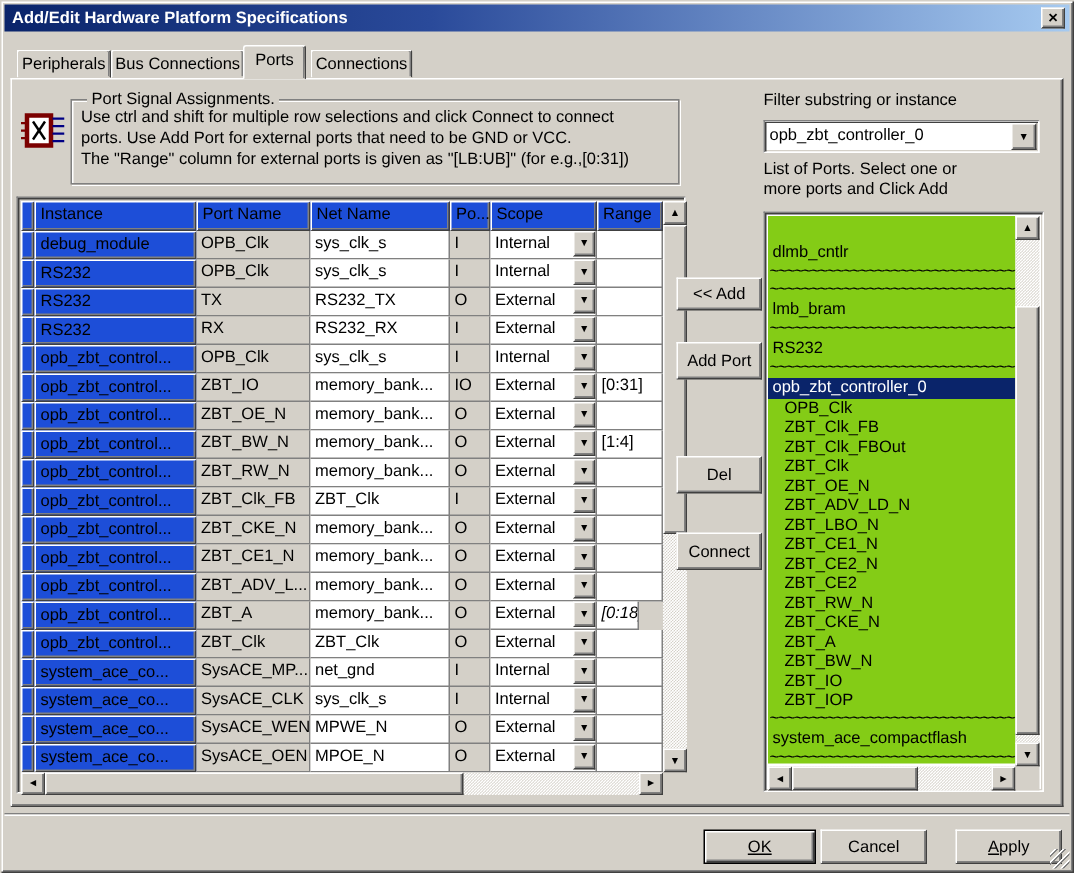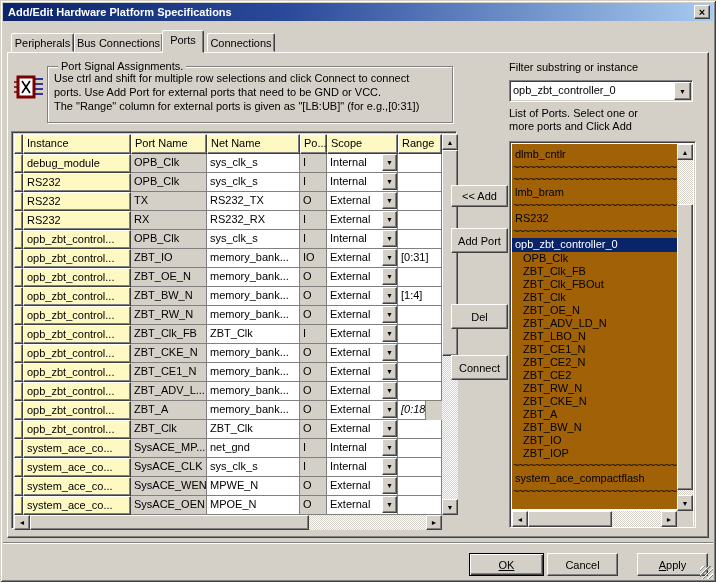--- a/index.html
+++ b/index.html
@@ -51,21 +51,21 @@
     border:1px solid;border-color:#808080 #fff #fff #808080;
     box-shadow:inset 1px 1px 0 #404040, inset -1px -1px 0 #d4d0c8;
     background:#d4d0c8;
   }
   
   .table-wrap{position:absolute;left:3px;top:78px;width:446px;height:398px;}
   .grid{position:absolute;left:2px;top:2px;width:428px;height:381px;overflow:hidden;background:#d4d0c8;}
   .trow{display:flex;height:19px;}
   .trow.hdr{height:20px;}
   .cell{height:100%;padding:2px 3px 0 3px;white-space:nowrap;overflow:hidden;font-size:11px;}
-  .cell.raised{background:#fef9c3;border:1px solid;border-color:#fff #404040 #404040 #fff;box-shadow:inset -1px -1px 0 #808080;}
+  .cell.raised{background:#1d4ed8;border:1px solid;border-color:#fff #404040 #404040 #fff;box-shadow:inset -1px -1px 0 #808080;}
   .cell.flat{background:#d4d0c8;border-right:1px solid #808080;border-bottom:1px solid #808080;}
   .cell.white{background:#fff;border-right:1px solid #808080;border-bottom:1px solid #808080;}
   .cell.scope{position:relative;padding-right:16px;}
   .dropbtn{
     position:absolute;right:0;top:0;width:15px;height:17px;background:#d4d0c8;
     border:1px solid;border-color:#fff #404040 #404040 #fff;box-shadow:inset -1px -1px 0 #808080;
     display:flex;align-items:center;justify-content:center;font-size:7px;line-height:7px;
   }
   
   .sb{position:absolute;background:#e9e7e0;
@@ -93,21 +93,21 @@
   .combo{position:absolute;left:501px;top:27px;width:184px;height:22px;background:#fff;
     border:1px solid;border-color:#808080 #fff #fff #808080;
     box-shadow:inset 1px 1px 0 #404040, inset -1px -1px 0 #d4d0c8;}
   .combo-val{position:absolute;left:3px;top:3px;white-space:nowrap;}
   .combo-btn{position:absolute;right:1px;top:1px;width:17px;height:18px;background:#d4d0c8;
     border:1px solid;border-color:#fff #404040 #404040 #fff;box-shadow:inset -1px -1px 0 #808080;
     display:flex;align-items:center;justify-content:center;font-size:7px;line-height:7px;}
   .listbox{position:absolute;left:501px;top:88px;width:187px;height:387px;background:#fff;
     border:1px solid;border-color:#808080 #fff #fff #808080;
     box-shadow:inset 1px 1px 0 #404040, inset -1px -1px 0 #d4d0c8;}
-  .lb-items{position:absolute;left:2px;top:2px;width:165px;height:365px;overflow:hidden;background:#a16207;padding-top:4px;}
+  .lb-items{position:absolute;left:2px;top:2px;width:165px;height:365px;overflow:hidden;background:#84cc16;padding-top:18px;}
   .lb-instance{height:14px;padding-left:3px;white-space:nowrap;overflow:hidden;line-height:13px;}
   .lb-instance.sel{background:#0a246a;color:#fff;}
   .lb-port{height:13px;padding-left:11px;white-space:nowrap;overflow:hidden;line-height:12px;}
   .lb-sep{height:12px;padding-left:1px;white-space:nowrap;overflow:hidden;line-height:10px;letter-spacing:-1px;font-size:11px;}
   .hsep{position:absolute;left:3px;top:542px;width:710px;height:2px;border-top:1px solid #808080;border-bottom:1px solid #fff;}
   .grip{position:absolute;right:3px;bottom:3px;width:13px;height:13px;
     background:repeating-linear-gradient(135deg,transparent 0 2px,#fff 2px 3px,#808080 3px 4px);}
   .u{text-decoration:underline;}
 </style>
 </head>

